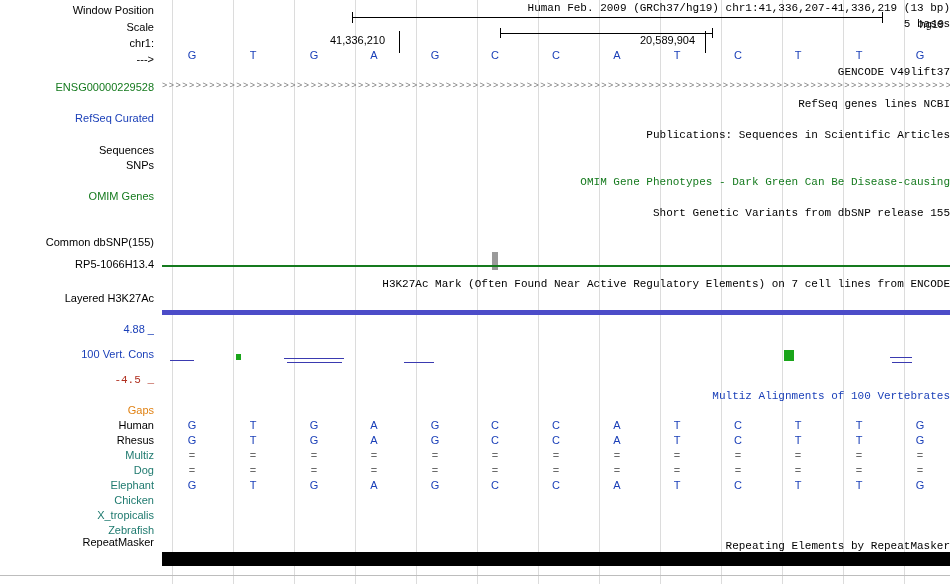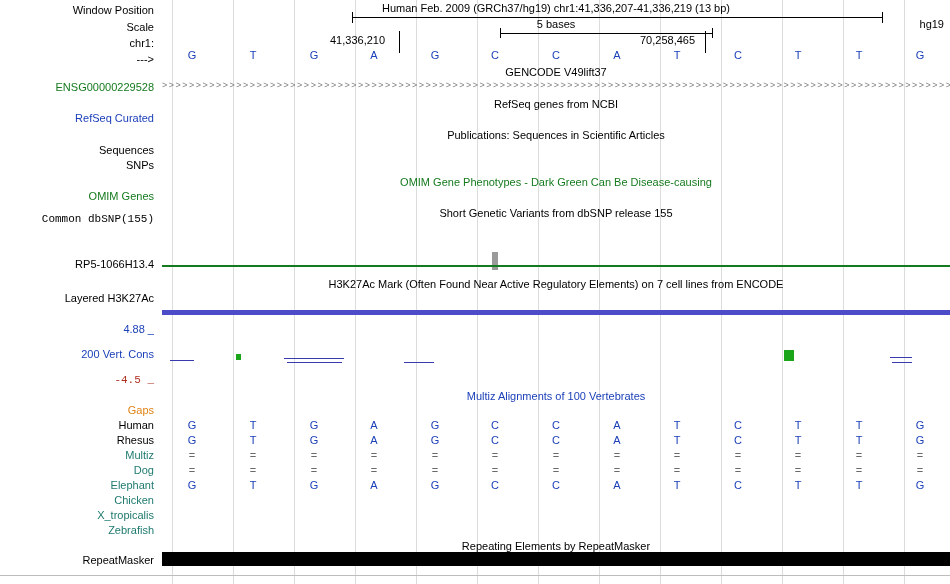--- a/index.html
+++ b/index.html
@@ -61,24 +61,25 @@
   .gridline {
     position: absolute;
     top: 0;
     width: 1px;
     height: 584px;
     background: #dcdcdc;
   }
   .centertext {
     position: absolute;
     width: 788px;
-    text-align: center;
+    text-align: right;
     font-size: 11px;
     line-height: 12px;
     white-space: nowrap;
+    font-family: Liberation Mono, monospace;
   }
   .base {
     position: absolute;
     font-size: 11px;
     line-height: 12px;
     text-align: center;
     width: 20px;
     color: #1a3fb8;
   }
   .dashrow {
@@ -153,36 +154,36 @@
   <div class="labels">
     <div class="lbl" style="top:4px;">Window Position</div>
     <div class="lbl" style="top:21px;">Scale</div>
     <div class="lbl" style="top:37px;">chr1:</div>
     <div class="lbl" style="top:53px;">---&gt;</div>
     <div class="lbl green" style="top:81px;">ENSG00000229528</div>
     <div class="lbl blue" style="top:112px;">RefSeq Curated</div>
     <div class="lbl" style="top:144px;">Sequences</div>
     <div class="lbl" style="top:159px;">SNPs</div>
     <div class="lbl green" style="top:190px;">OMIM Genes</div>
-    <div class="lbl" style="top:213px;font-family:Liberation Mono, monospace;">Common dbSNP(155)</div>
+    <div class="lbl" style="top:236px;">Common dbSNP(155)</div>
     <div class="lbl" style="top:258px;">RP5-1066H13.4</div>
     <div class="lbl" style="top:292px;">Layered H3K27Ac</div>
     <div class="lbl blue" style="top:323px;">4.88 _</div>
-    <div class="lbl blue" style="top:348px;">200 Vert. Cons</div>
+    <div class="lbl blue" style="top:348px;">100 Vert. Cons</div>
     <div class="lbl red" style="top:374px;font-family:Liberation Mono, monospace;">-4.5 _</div>
     <div class="lbl orange" style="top:404px;">Gaps</div>
     <div class="lbl" style="top:419px;">Human</div>
     <div class="lbl" style="top:434px;">Rhesus</div>
     <div class="lbl teal" style="top:449px;">Multiz</div>
     <div class="lbl teal" style="top:464px;">Dog</div>
     <div class="lbl teal" style="top:479px;">Elephant</div>
     <div class="lbl teal" style="top:494px;">Chicken</div>
     <div class="lbl teal" style="top:509px;">X_tropicalis</div>
     <div class="lbl teal" style="top:524px;">Zebrafish</div>
-    <div class="lbl" style="top:554px;text-align:center;">RepeatMasker</div>
+    <div class="lbl" style="top:536px;text-align:center;">RepeatMasker</div>
   </div>
 
   <div class="panel">
 
     <div class="gridlines">
       <div class="gridline" style="left:10px;"></div>
       <div class="gridline" style="left:71px;"></div>
       <div class="gridline" style="left:132px;"></div>
       <div class="gridline" style="left:193px;"></div>
       <div class="gridline" style="left:254px;"></div>
@@ -202,21 +203,21 @@
     <div class="vtick" style="left:720px; top:12px; height:11px;"></div>
 
     <div class="centertext" style="top:18px;">5 bases</div>
     <div class="hline" style="left:338px; top:33px; width:212px;"></div>
     <div class="vtick" style="left:338px; top:28px; height:10px;"></div>
     <div class="vtick" style="left:550px; top:28px; height:10px;"></div>
     <div style="position:absolute; right:6px; top:18px; font-size:11px;">hg19</div>
 
     <div style="position:absolute; left:168px; top:34px; font-size:11px;">41,336,210</div>
     <div class="vtick" style="left:237px; top:31px; height:22px;"></div>
-    <div style="position:absolute; left:478px; top:34px; font-size:11px;">70,258,465</div>
+    <div style="position:absolute; left:478px; top:34px; font-size:11px;">20,589,904</div>
     <div class="vtick" style="left:543px; top:31px; height:22px;"></div>
 
     <div id="ruler-bases">
         <div class="base" style="left: 20px; top: 49px;">G</div>
         <div class="base" style="left: 81px; top: 49px;">T</div>
         <div class="base" style="left: 142px; top: 49px;">G</div>
         <div class="base" style="left: 202px; top: 49px;">A</div>
         <div class="base" style="left: 263px; top: 49px;">G</div>
         <div class="base" style="left: 323px; top: 49px;">C</div>
         <div class="base" style="left: 384px; top: 49px;">C</div>
@@ -224,21 +225,21 @@
         <div class="base" style="left: 505px; top: 49px;">T</div>
         <div class="base" style="left: 566px; top: 49px;">C</div>
         <div class="base" style="left: 626px; top: 49px;">T</div>
         <div class="base" style="left: 687px; top: 49px;">T</div>
         <div class="base" style="left: 748px; top: 49px;">G</div>
       </div>
 
     <div class="centertext" style="top:66px;">GENCODE V49lift37</div>
     <div class="arrowline" style="left:0px; top:80px; width:788px;">&gt;&gt;&gt;&gt;&gt;&gt;&gt;&gt;&gt;&gt;&gt;&gt;&gt;&gt;&gt;&gt;&gt;&gt;&gt;&gt;&gt;&gt;&gt;&gt;&gt;&gt;&gt;&gt;&gt;&gt;&gt;&gt;&gt;&gt;&gt;&gt;&gt;&gt;&gt;&gt;&gt;&gt;&gt;&gt;&gt;&gt;&gt;&gt;&gt;&gt;&gt;&gt;&gt;&gt;&gt;&gt;&gt;&gt;&gt;&gt;&gt;&gt;&gt;&gt;&gt;&gt;&gt;&gt;&gt;&gt;&gt;&gt;&gt;&gt;&gt;&gt;&gt;&gt;&gt;&gt;&gt;&gt;&gt;&gt;&gt;&gt;&gt;&gt;&gt;&gt;&gt;&gt;&gt;&gt;&gt;&gt;&gt;&gt;&gt;&gt;&gt;&gt;&gt;&gt;&gt;&gt;&gt;&gt;&gt;&gt;&gt;&gt;&gt;&gt;&gt;&gt;&gt;&gt;&gt;&gt;&gt;&gt;&gt;&gt;&gt;&gt;&gt;&gt;&gt;&gt;&gt;&gt;&gt;&gt;&gt;&gt;&gt;&gt;&gt;&gt;&gt;&gt;&gt;&gt;&gt;&gt;&gt;&gt;&gt;&gt;&gt;&gt;&gt;&gt;&gt;&gt;&gt;&gt;&gt;&gt;&gt;&gt;&gt;&gt;&gt;&gt;&gt;&gt;&gt;&gt;&gt;</div>
 
-    <div class="centertext" style="top:98px;">RefSeq genes from NCBI</div>
+    <div class="centertext" style="top:98px;">RefSeq genes lines NCBI</div>
 
     <div class="centertext" style="top:129px;">Publications: Sequences in Scientific Articles</div>
 
     <div class="centertext title-green" style="top:176px;">OMIM Gene Phenotypes - Dark Green Can Be Disease-causing</div>
 
     <div class="centertext" style="top:207px;">Short Genetic Variants from dbSNP release 155</div>
 
     <div class="grayblock" style="left:330px; top:252px; width:6px; height:18px;"></div>
 
     <div class="greenline" style="left:0px; top:265px; width:788px;"></div>

